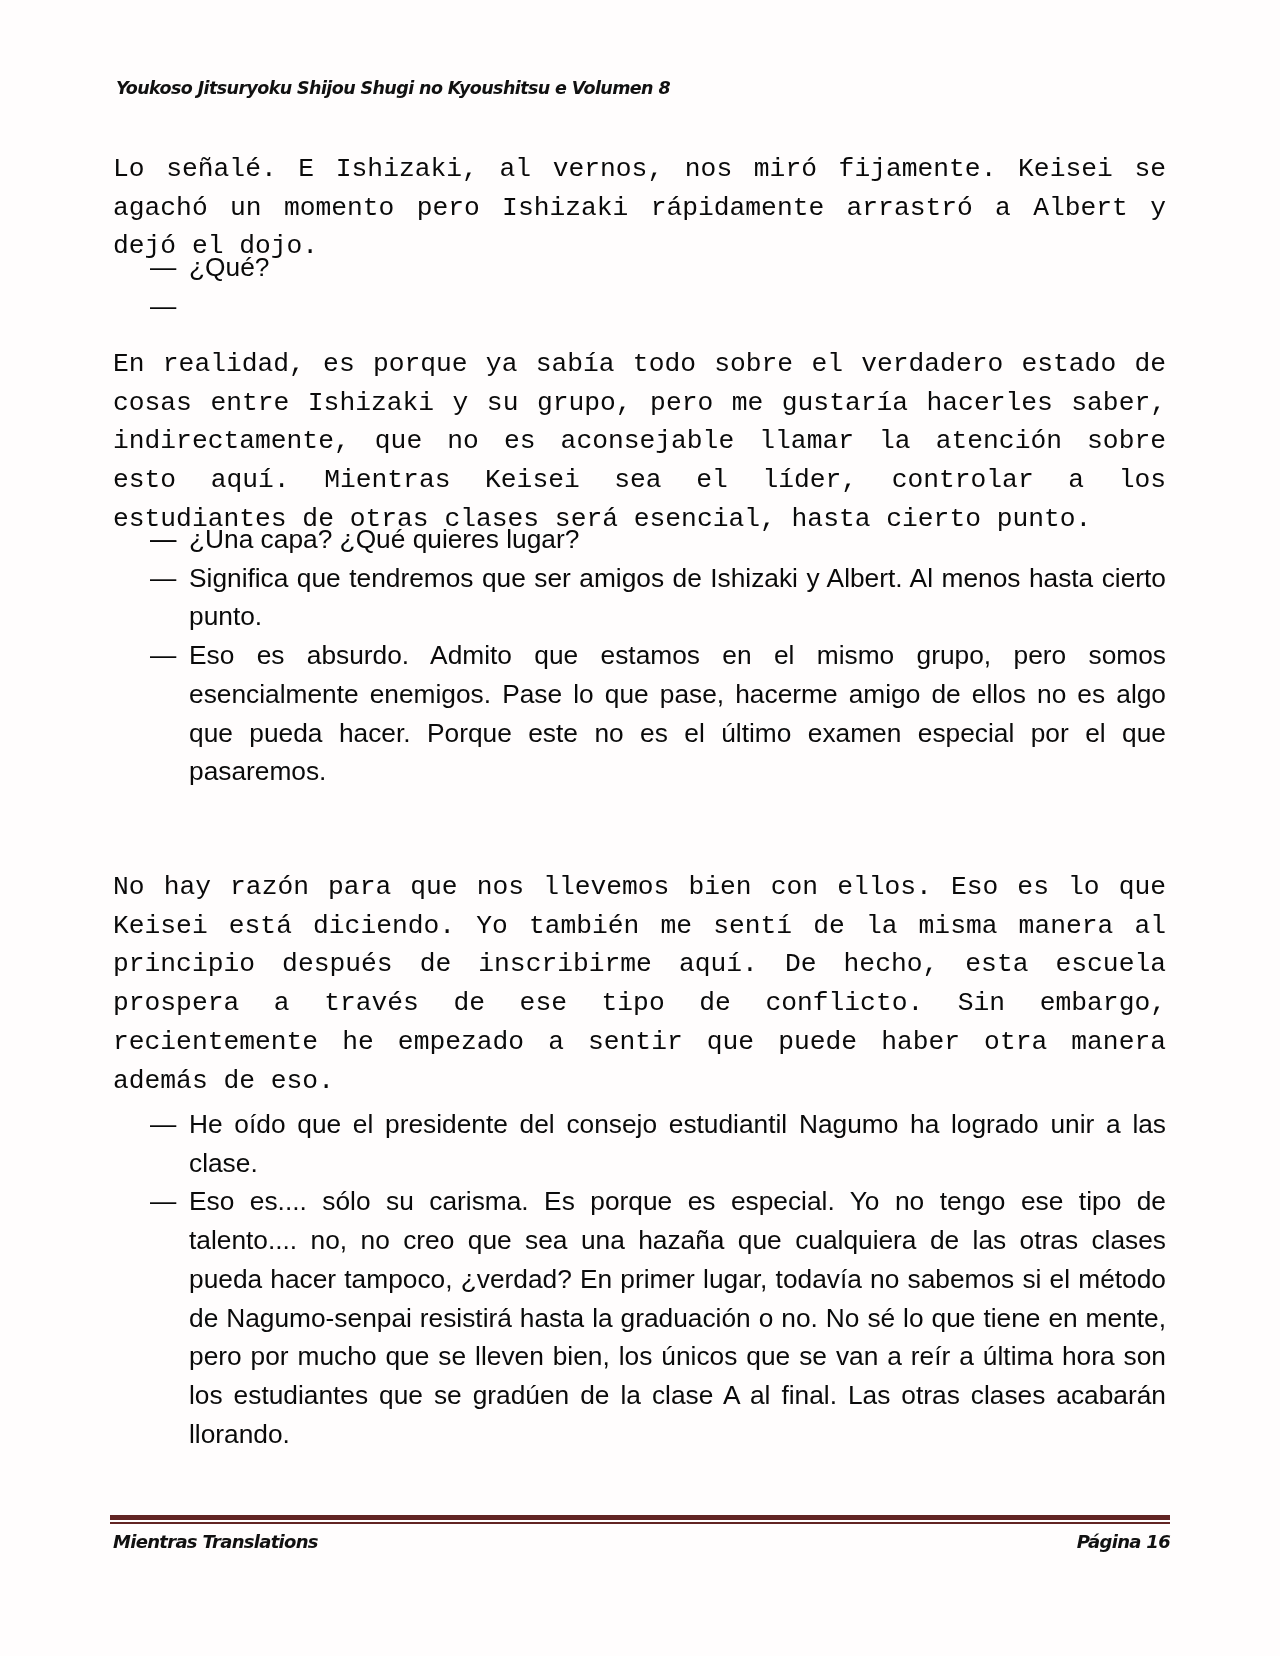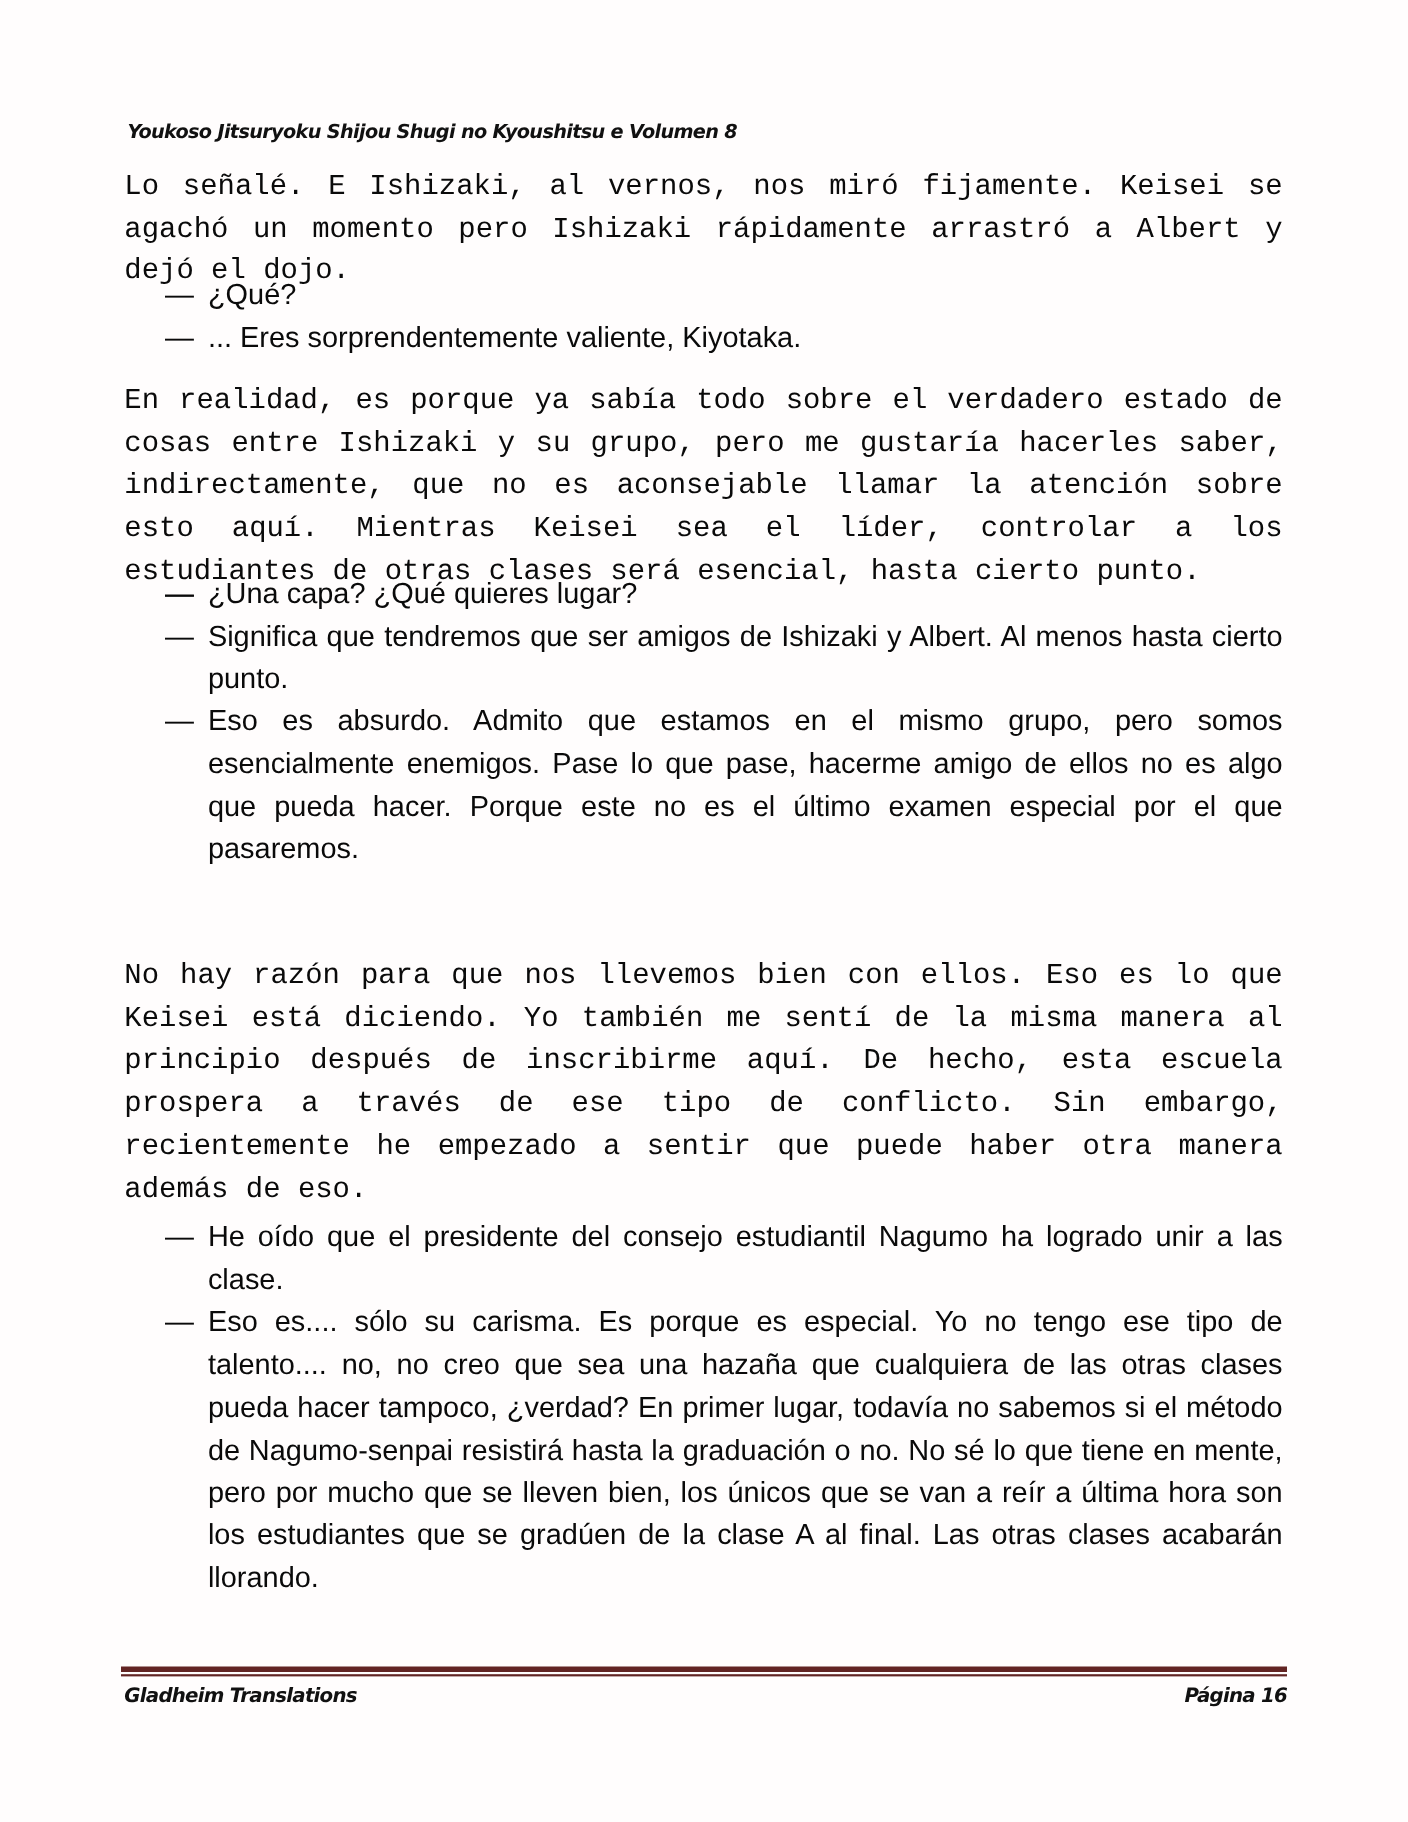--- a/index.html
+++ b/index.html
@@ -20,21 +20,20 @@
     left: 116px;
     top: 76px;
     font-family: "DejaVu Sans", sans-serif;
     font-weight: bold;
     font-style: italic;
     font-size: 17.5px;
     letter-spacing: -0.6px;
     line-height: 24px;
     color: #111;
     white-space: nowrap;
-    margin-top: 32px;
   }
   .body-block {
     position: absolute;
     left: 113px;
     width: 1053px;
     font-size: 26.3px;
     line-height: 38.7px;
     text-align: justify;
     text-align-last: left;
   }
@@ -110,21 +109,20 @@
     <p class="para">Lo señalé. E Ishizaki, al vernos, nos miró fijamente. Keisei se agachó un momento pero Ishizaki rápidamente arrastró a Albert y dejó el dojo.</p>
   </div>
 
   <ul class="dialogue-list" style="top:248px;">
     <li class="dialogue-line">
       <span class="dash">—</span>
       <span>¿Qué?</span>
     </li>
     <li class="dialogue-line">
       <span class="dash">—</span>
-      <span>... Eres sorprendentemente valiente, Kiyotaka.</span>
     </li>
   </ul>
 
   <div class="body-block" style="top:345px;">
     <p class="para">En realidad, es porque ya sabía todo sobre el verdadero estado de cosas entre Ishizaki y su grupo, pero me gustaría hacerles saber, indirectamente, que no es aconsejable llamar la atención sobre esto aquí. Mientras Keisei sea el líder, controlar a los estudiantes de otras clases será esencial, hasta cierto punto.</p>
   </div>
 
   <ul class="dialogue-list" style="top:520px;">
     <li class="dialogue-line">
       <span class="dash">—</span>
@@ -155,16 +153,16 @@
     <li class="dialogue-line">
       <span class="dash">—</span>
       <span>Eso es.... sólo su carisma. Es porque es especial. Yo no tengo ese tipo de talento.... no, no creo que sea una hazaña que cualquiera de las otras clases pueda hacer tampoco, ¿verdad? En primer lugar, todavía no sabemos si el método de Nagumo-senpai resistirá hasta la graduación o no. No sé lo que tiene en mente, pero por mucho que se lleven bien, los únicos que se van a reír a última hora son los estudiantes que se gradúen de la clase A al final. Las otras clases acabarán llorando.</span>
     </li>
   </ul>
 
   <div class="footer-rule">
     <div class="thick"></div>
     <div class="thin"></div>
   </div>
-  <div class="footer-left">Gladheim Translations</div>
+  <div class="footer-left">Mientras Translations</div>
   <div class="footer-right">Página 16</div>
 
 </div>
 
 </body></html>

